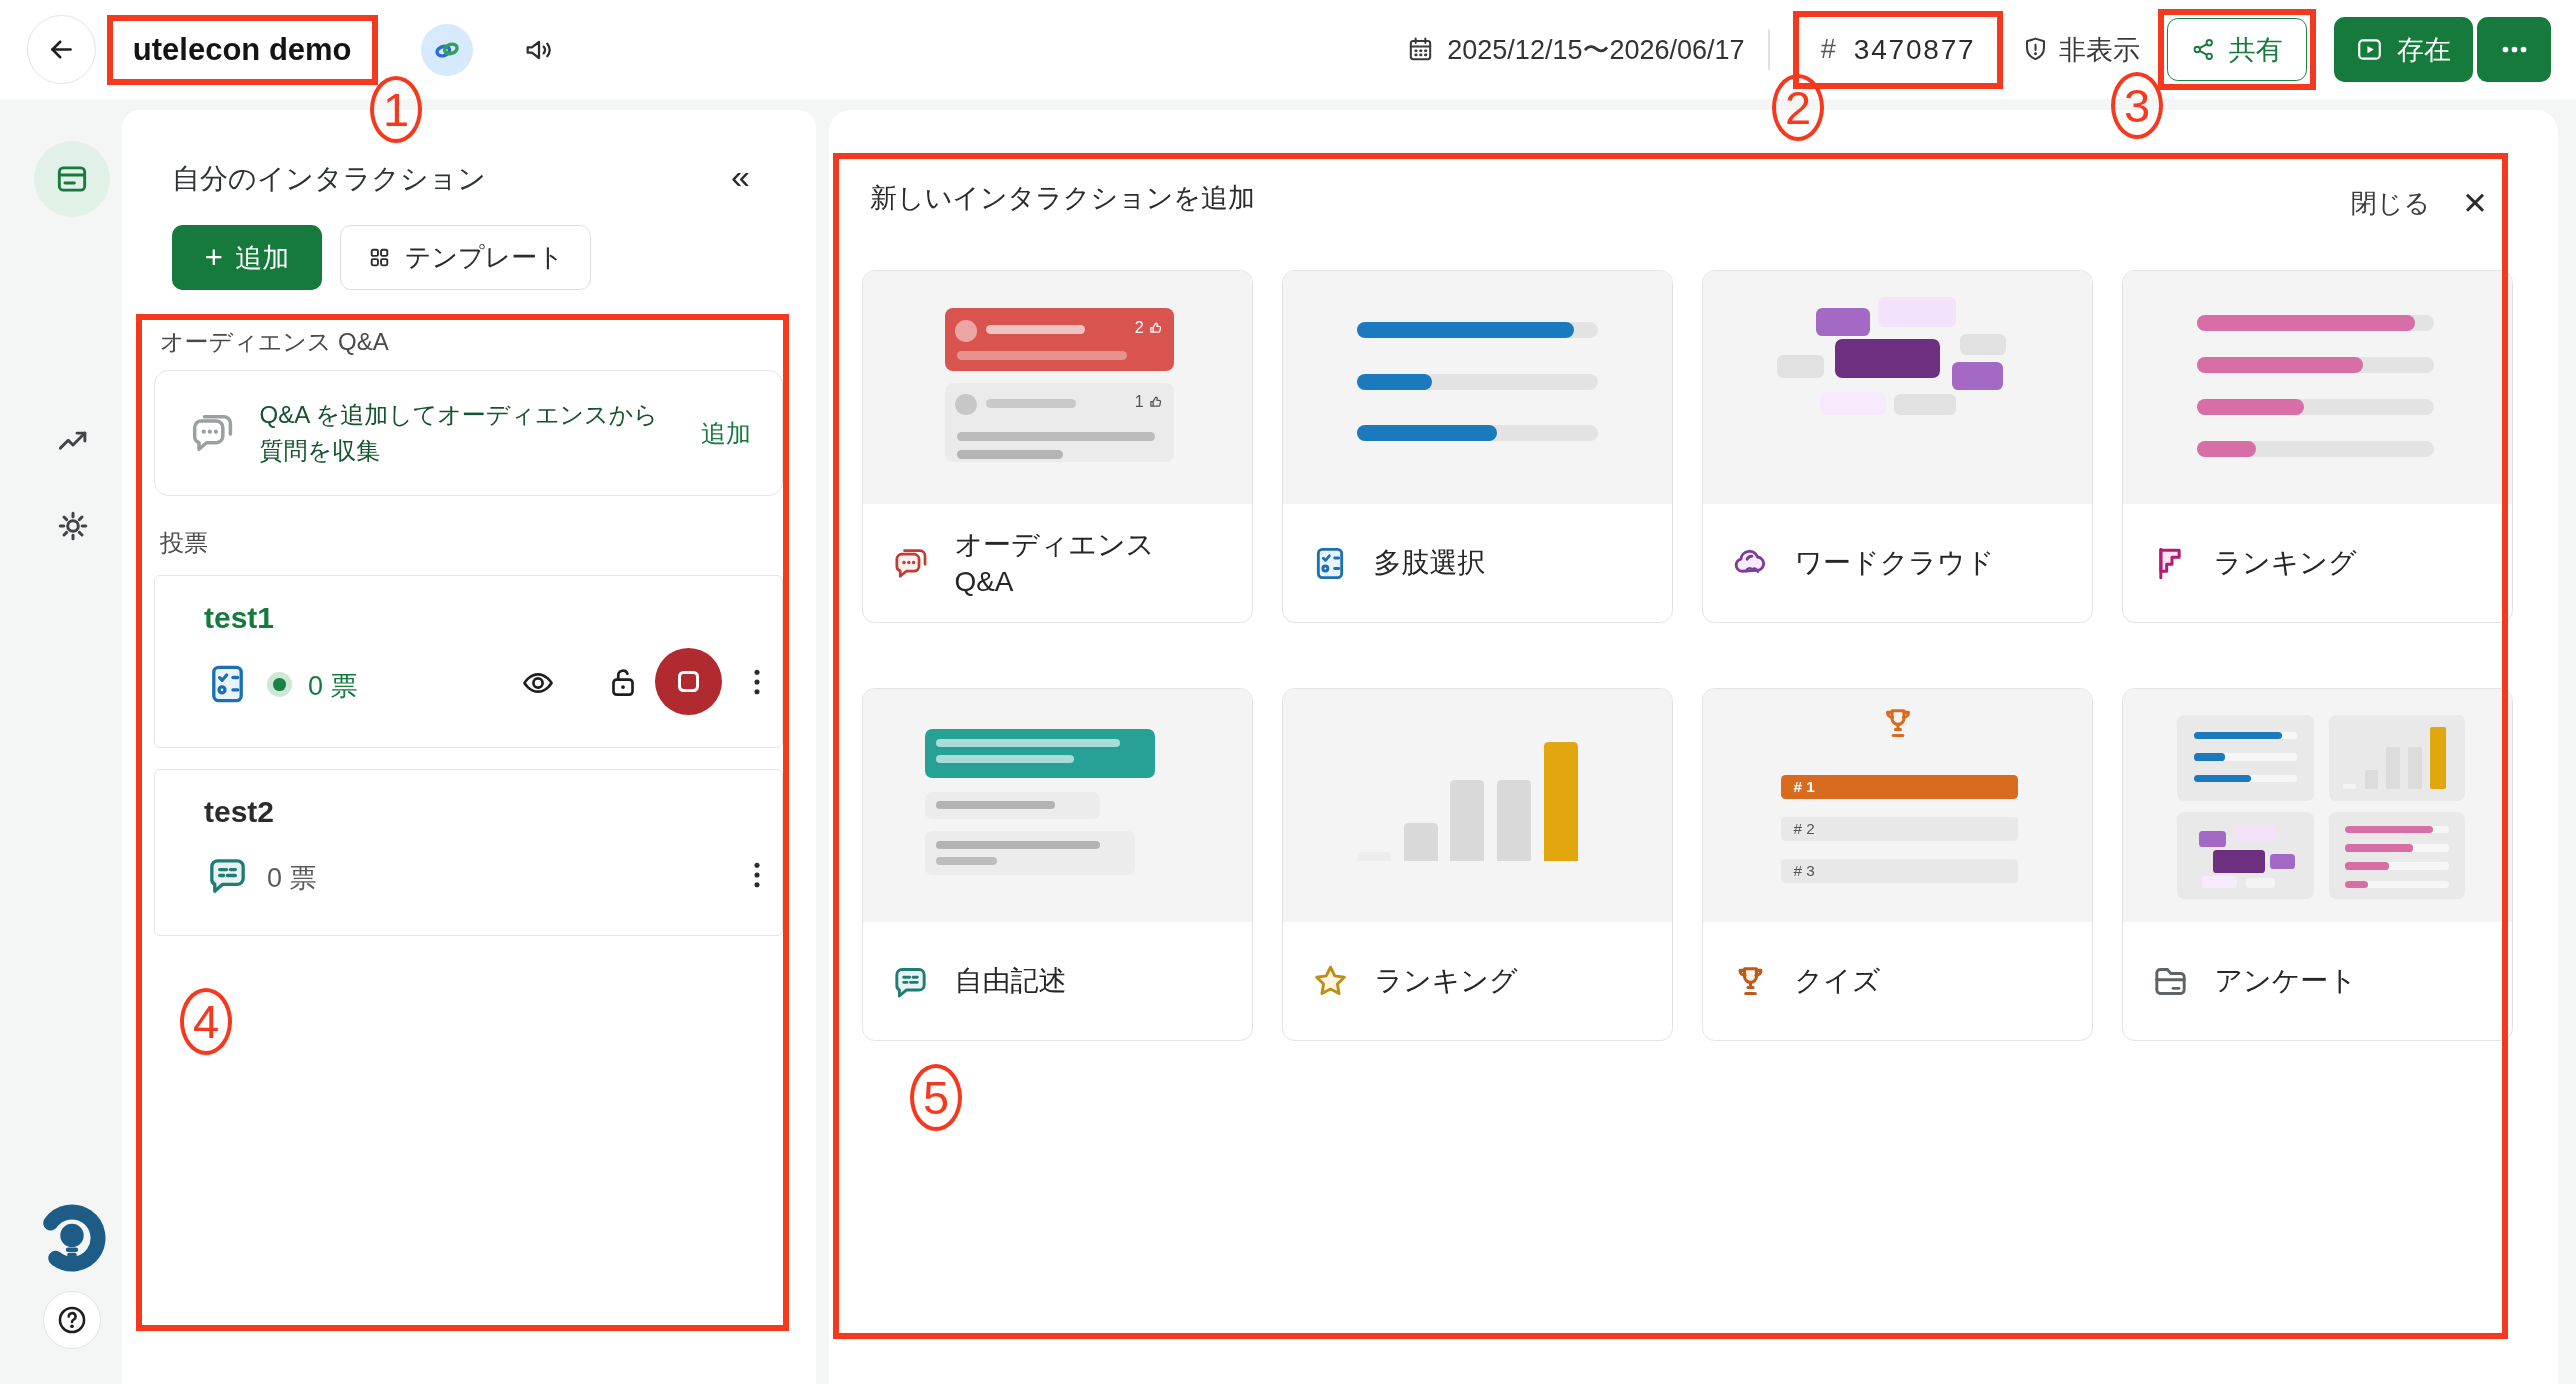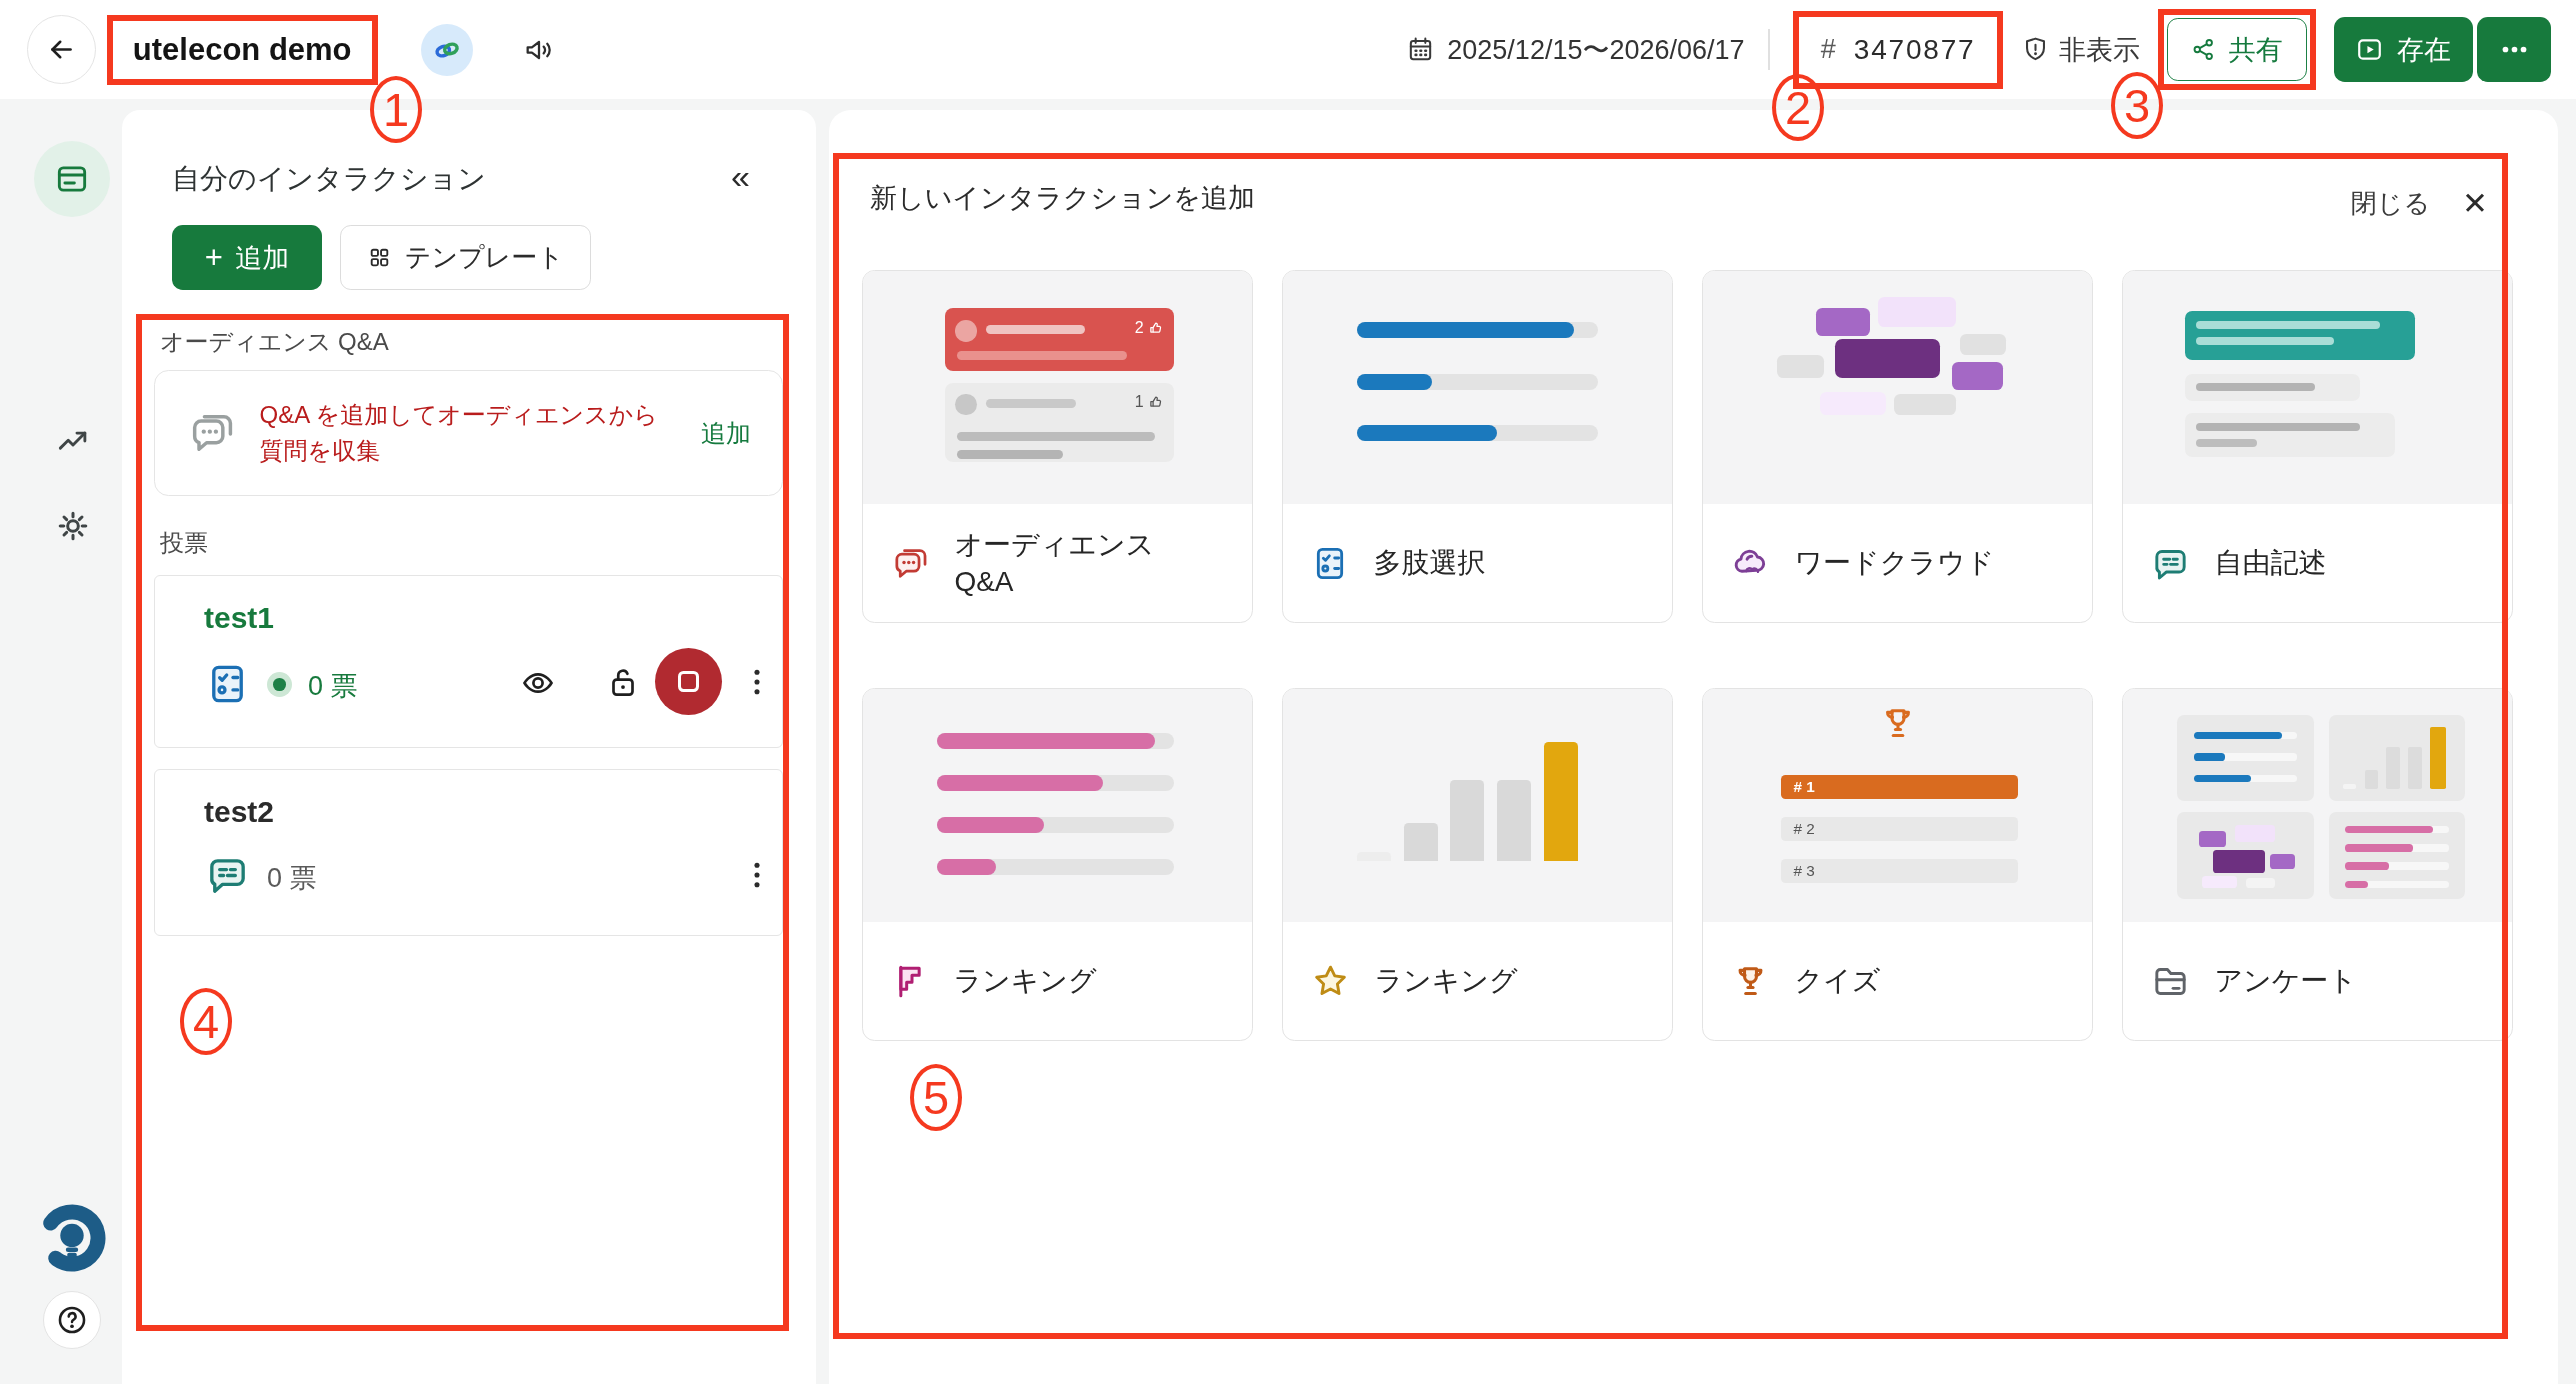--- a/index.html
+++ b/index.html
@@ -46,21 +46,21 @@
   .panel-title { position:absolute; left:50px; top:50px; font-size:28px; font-weight:500; color:#2e3333; }
   .collapse-btn { position:absolute; left:609px; top:47px; font-size:34px; color:#2b2b2b; }
   .add-btn { position:absolute; left:50px; top:115px; width:150px; height:65px; border-radius:10.8px; background:#177a3d; color:#fff; display:flex; align-items:center; justify-content:center; gap:12.6px; }
   .add-plus { font-size:31px; font-weight:400; }
   .add-label { font-size:27px; font-weight:500; }
   .template-btn { position:absolute; left:218px; top:115px; width:251px; height:65px; border-radius:10.8px; background:#fff; border:1.8px solid #dcdcdc; display:flex; align-items:center; justify-content:center; gap:12.6px; color:#2b2b2b; }
   .template-label { font-size:26px; color:#2b2b2b; }
 
   .section-label { position:absolute; font-size:24px; color:#4a4a4a; }
   .qa-card { position:absolute; left:32px; top:260px; width:629px; height:126px; border:1.8px solid #e5e5e5; border-radius:14.4px; display:flex; align-items:center; }
-  .qa-prompt { font-size:24px; line-height:36px; color:#b91c1c; width:406px; margin-left:21.6px; }
+  .qa-prompt { font-size:24px; line-height:36px; color:#14532d; width:406px; margin-left:21.6px; }
   .qa-add { margin-left:auto; margin-right:31px; font-size:25px; color:#157a3e; font-weight:500; }
 
   .vote-card { position:absolute; left:32px; width:629px; border:1.8px solid #e5e5e5; border-radius:6px; background:#fff; }
   .vote-title { position:absolute; left:49px; top:25px; font-size:30px; font-weight:600; }
   .vote-count { position:absolute; font-size:27px; }
   .dot-outer { position:absolute; width:25px; height:25px; border-radius:50%; background:#cde7d5; display:flex; align-items:center; justify-content:center; }
   .dot-inner { width:12.6px; height:12.6px; border-radius:50%; background:#1d8046; }
   .stop-btn { position:absolute; width:67px; height:67px; border-radius:50%; background:#b12a30; display:flex; align-items:center; justify-content:center; }
   .stop-square { width:21.6px; height:21.6px; border:3.2px solid #fff; border-radius:5.4px; }
 
@@ -425,20 +425,46 @@
                 <path d="M10 9.5a3 3 0 0 1 2.8-1.7"></path>
                 <path d="M9.5 16.5a2 2 0 0 1 3.5-1 2 2 0 0 1 3.4 1.4" stroke-width="1.4"></path>
               </svg>
           </span>
           <span class="clabel-text">ワードクラウド</span>
         </div>
       </div>
 
       <div class="tcard">
         <div class="illus">
+          <div class="track" style="left:19%; top:19%; width:61%;">
+              <div class="fill" style="width:92%; background:#d76ea6;"></div>
+            </div>
+          <div class="track" style="left:19%; top:37%; width:61%;">
+              <div class="fill" style="width:70%; background:#d76ea6;"></div>
+            </div>
+          <div class="track" style="left:19%; top:55%; width:61%;">
+              <div class="fill" style="width:45%; background:#d76ea6;"></div>
+            </div>
+          <div class="track" style="left:19%; top:73%; width:61%;">
+              <div class="fill" style="width:25%; background:#d76ea6;"></div>
+            </div>
+        </div>
+        <div class="clabel">
+          <span style="display:flex; color:#b01e72;">
+            <svg width="40" height="41" viewBox="0 0 24 24" fill="none" stroke="currentColor" stroke-width="1.8" stroke-linecap="round" stroke-linejoin="round">
+                <path d="M6.5 4H17.5V8.2H13.2V12.4H10V16.6H6.5Z" fill="#fbe3f1"></path>
+                <path d="M6.5 3.5v17"></path>
+              </svg>
+          </span>
+          <span class="clabel-text">ランキング</span>
+        </div>
+      </div>
+
+      <div class="tcard">
+        <div class="illus">
           <div class="shape" style="left:16%; top:17%; width:59%; height:21%; background:#27a096; border-radius:7.2px;">
             <div class="shape" style="left:10.8px; top:10px; width:80%; height:8px; border-radius:4.5px; background:#a9ddd7;"></div>
             <div class="shape" style="left:10.8px; top:26px; width:60%; height:8px; border-radius:4.5px; background:#a9ddd7;"></div>
           </div>
           <div class="shape" style="left:16%; top:44%; width:45%; height:12%; background:#ececec; border-radius:7.2px;">
             <div class="shape" style="left:10.8px; top:9px; width:68%; height:8px; border-radius:4.5px; background:#b3b3b3;"></div>
           </div>
           <div class="shape" style="left:16%; top:61%; width:54%; height:19%; background:#ececec; border-radius:7.2px;">
             <div class="shape" style="left:10.8px; top:10px; width:78%; height:8px; border-radius:4.5px; background:#b3b3b3;"></div>
             <div class="shape" style="left:10.8px; top:26px; width:29%; height:8px; border-radius:4.5px; background:#bdbdbd;"></div>
@@ -446,46 +472,20 @@
         </div>
         <div class="clabel">
           <span style="display:flex; color:#1e7d74;">
             <svg width="41" height="41" viewBox="0 0 24 24" fill="none" stroke="currentColor" stroke-width="1.7" stroke-linecap="round" stroke-linejoin="round">
                 <path d="M4 8a3 3 0 0 1 3-3h10a3 3 0 0 1 3 3v6a3 3 0 0 1-3 3H9.5L5.5 20.5V17A3 3 0 0 1 4 14z" fill="#e9f4f2"></path>
                 <path d="M8 9.5h3.5M13.5 9.5h2.5"></path>
                 <path d="M8 12.5h2M12 12.5h4"></path>
               </svg>
           </span>
           <span class="clabel-text">自由記述</span>
-        </div>
-      </div>
-
-      <div class="tcard">
-        <div class="illus">
-          <div class="track" style="left:19%; top:19%; width:61%;">
-              <div class="fill" style="width:92%; background:#d76ea6;"></div>
-            </div>
-          <div class="track" style="left:19%; top:37%; width:61%;">
-              <div class="fill" style="width:70%; background:#d76ea6;"></div>
-            </div>
-          <div class="track" style="left:19%; top:55%; width:61%;">
-              <div class="fill" style="width:45%; background:#d76ea6;"></div>
-            </div>
-          <div class="track" style="left:19%; top:73%; width:61%;">
-              <div class="fill" style="width:25%; background:#d76ea6;"></div>
-            </div>
-        </div>
-        <div class="clabel">
-          <span style="display:flex; color:#b01e72;">
-            <svg width="40" height="41" viewBox="0 0 24 24" fill="none" stroke="currentColor" stroke-width="1.8" stroke-linecap="round" stroke-linejoin="round">
-                <path d="M6.5 4H17.5V8.2H13.2V12.4H10V16.6H6.5Z" fill="#fbe3f1"></path>
-                <path d="M6.5 3.5v17"></path>
-              </svg>
-          </span>
-          <span class="clabel-text">ランキング</span>
         </div>
       </div>
 
       <div class="tcard">
         <div class="illus">
           <div class="vbar" style="left:19%; height:9px; background:#ededed;"></div>
           <div class="vbar" style="left:31%; height:38px; background:#d9d9d9;"></div>
           <div class="vbar" style="left:43%; height:81px; background:#d9d9d9;"></div>
           <div class="vbar" style="left:55%; height:81px; background:#d9d9d9;"></div>
           <div class="vbar" style="left:67%; height:119px; background:#e2a70e;"></div>

